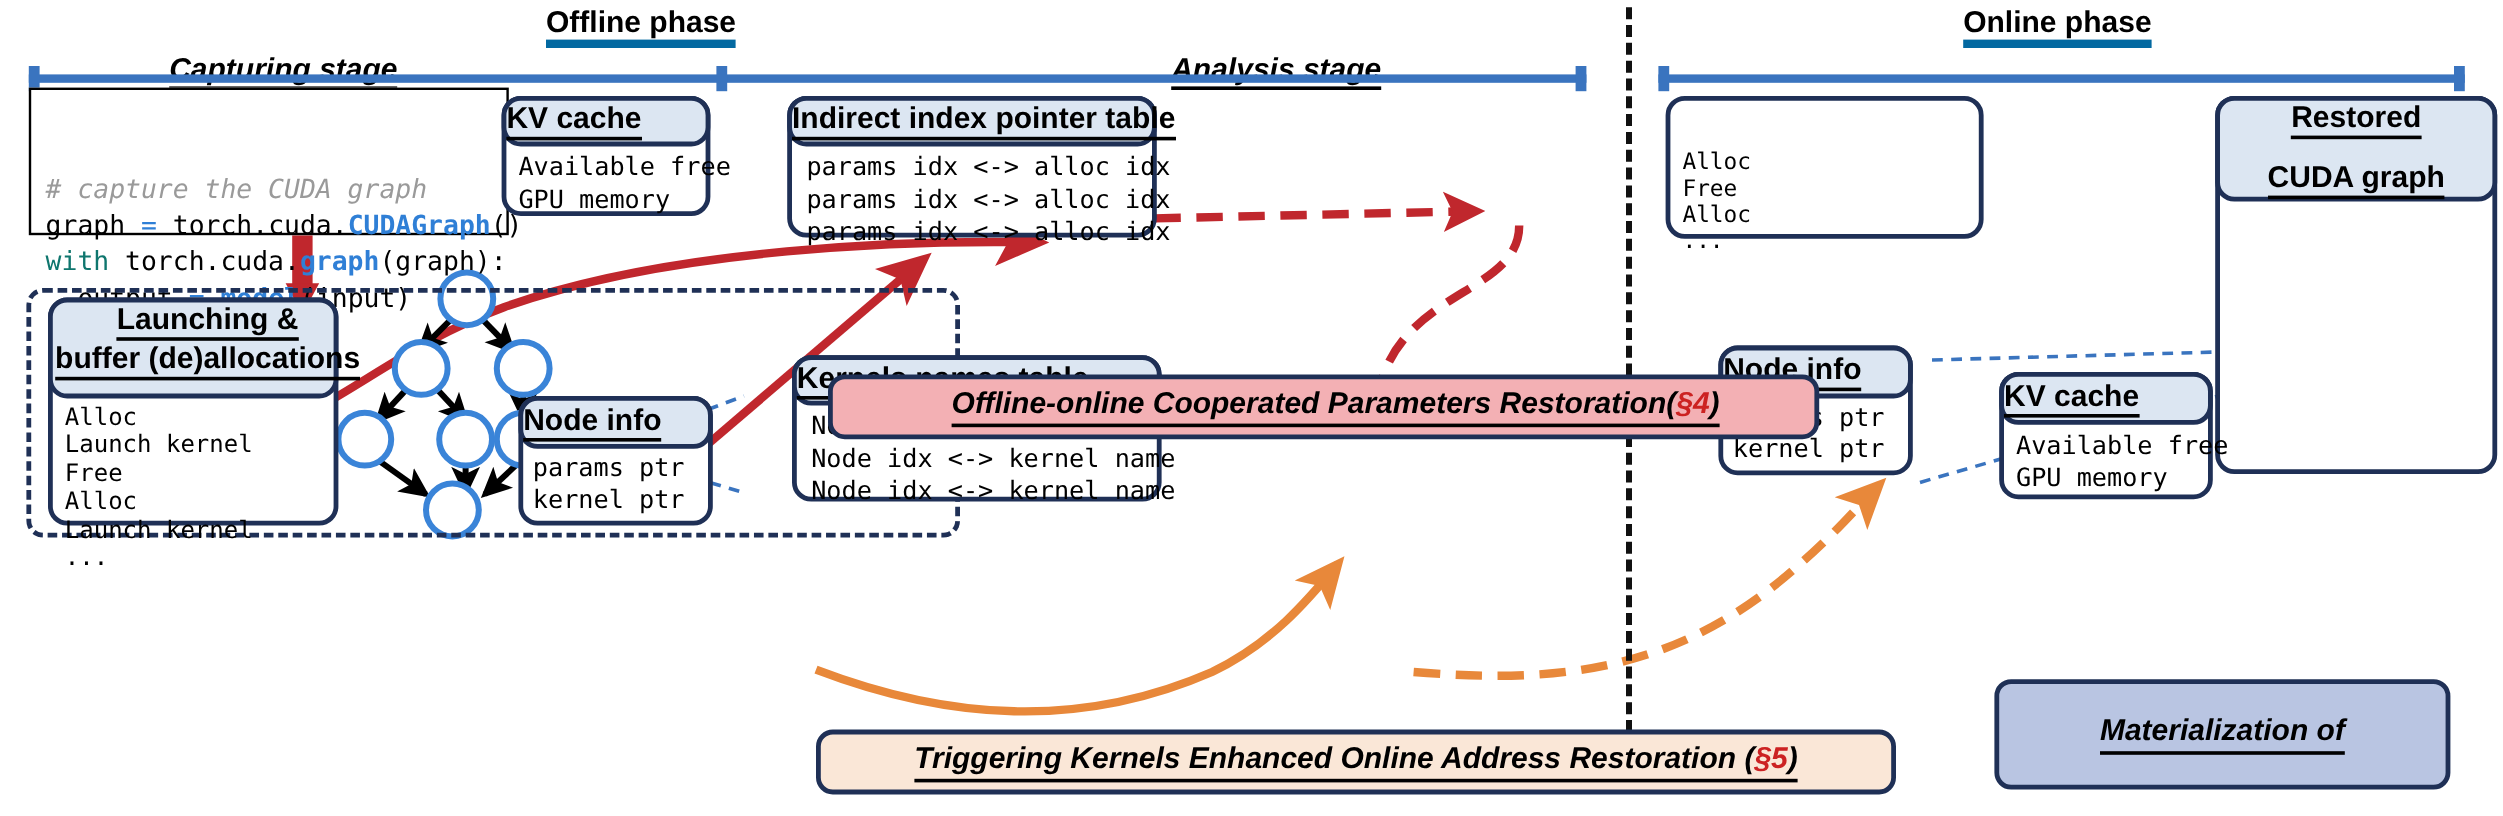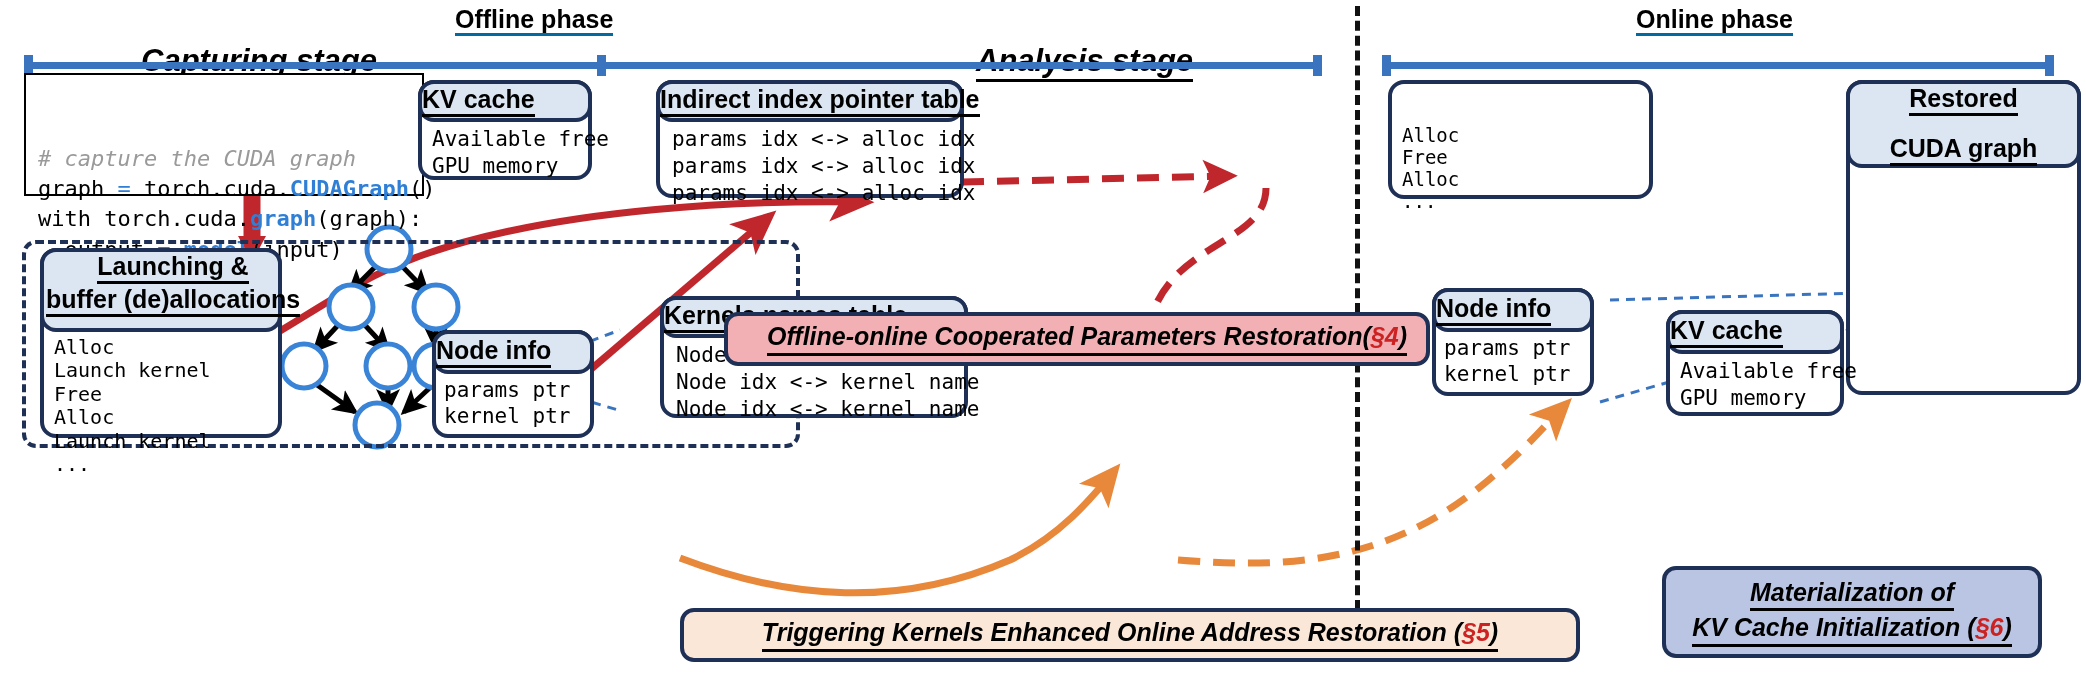--- a/index.html
+++ b/index.html
@@ -6,25 +6,25 @@
   body{width:2086px;height:680px;position:relative;overflow:hidden;
        font-family:"Liberation Sans",sans-serif;}
   #root{position:absolute;left:0;top:0;width:2086px;height:680px;}
 
   
   .abs{position:absolute;box-sizing:border-box;}
 
   
   .phase-title{
     font-weight:bold;font-size:25px;color:#000;text-align:center;
-    white-space:nowrap;border-bottom:3px solid #0369a1;padding-bottom:1px;
+    white-space:nowrap;border-bottom:7px solid #0369a1;padding-bottom:1px;
     line-height:1.05;
   }
   .stage-title{
-    font-weight:bold;font-style:italic;font-size:31px;color:#000;text-align:center;
+    font-weight:bold;font-style:italic;font-size:25px;color:#000;text-align:center;
     white-space:nowrap;border-bottom:3px solid #000;padding-bottom:1px;
     line-height:1.05;
   }
 
   
   .tl{position:absolute;height:7px;background:#3a74bf;}
   .tl-cap{position:absolute;width:9px;height:21px;background:#3a74bf;}
 
   
   .card{
@@ -47,21 +47,21 @@
     font-size:21px;color:#000;line-height:1.28;white-space:pre;
   }
 
   
   .codebox{
     position:absolute;box-sizing:border-box;border:2px solid #000;background:#fff;
     font-family:"DejaVu Sans Mono","Liberation Mono",monospace;
     font-size:22px;line-height:1.38;color:#000;white-space:pre;
   }
   .c-comment{color:#9a9a9a;font-style:italic;}
-  .c-kw{color:#000000;}
+  .c-kw{color:#0f766e;}
   .c-fn{color:#2f7fd6;font-weight:bold;}
   .c-op{color:#2f7fd6;}
 
   
   .dashregion{
     position:absolute;box-sizing:border-box;
     border:4px dashed #1f3056;border-radius:14px;background:transparent;
   }
 
   
@@ -254,32 +254,29 @@
     <span class="ht">Node info</span>
   </div>
   <div class="card-body" style="left:1444px;top:336px;width:150px;line-height:1.22;" id="nodeinfo-on-body"><div>params ptr</div><div>kernel ptr</div></div>
 
   <div class="card" style="left:1666px;top:310px;width:178px;height:106px;"></div>
   <div class="card-head" style="left:1666px;top:310px;width:178px;height:44px;">
     <span class="ht">KV cache</span>
   </div>
   <div class="card-body" style="left:1680px;top:358px;width:166px;" id="kvon-body"><div>Available free</div><div>GPU memory</div></div>
 
-  <div class="banner banner-pink" style="left:724px;top:312px;width:706px;height:54px;padding-left:20px;">
+  <div class="banner banner-pink" style="left:690px;top:312px;width:826px;height:54px;padding-left:20px;">
     <span class="bt">
       <span>Offline-online Cooperated Parameters Restoration(</span><span class="sec">§4</span><span>)</span>
     </span>
   </div>
 
   <div class="banner banner-peach" style="left:680px;top:608px;width:900px;height:54px;">
     <span class="bt">
       <span>Triggering Kernels Enhanced Online Address Restoration (</span><span class="sec">§5</span><span>)</span>
     </span>
   </div>
 
   <div class="banner banner-lav" style="left:1662px;top:566px;width:380px;height:92px;flex-direction:column;">
     <span class="bt">Materialization of</span>
-    <span class="bt" style="margin-top:2px;">
-      <span>KV Cache Initialization (</span><span class="sec">§6</span><span>)</span>
-    </span>
   </div>
 
 </div>
 
 </body></html>

